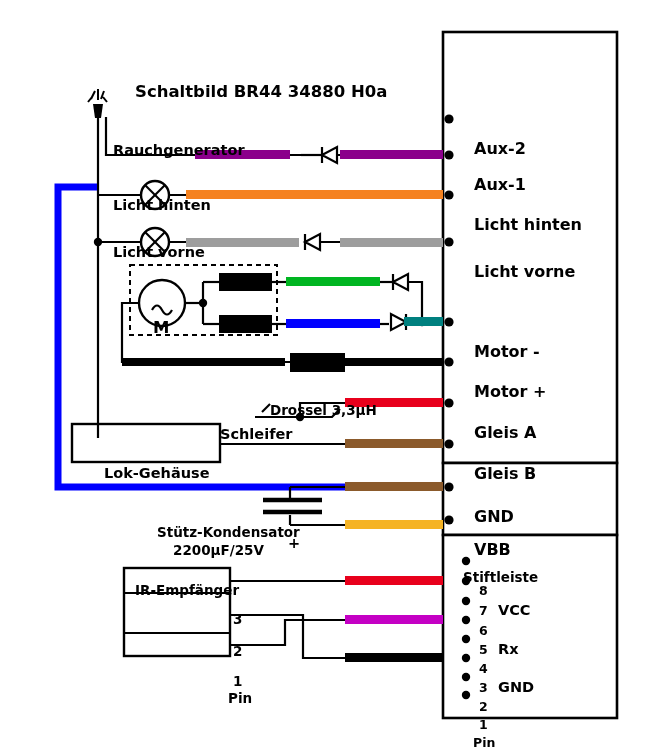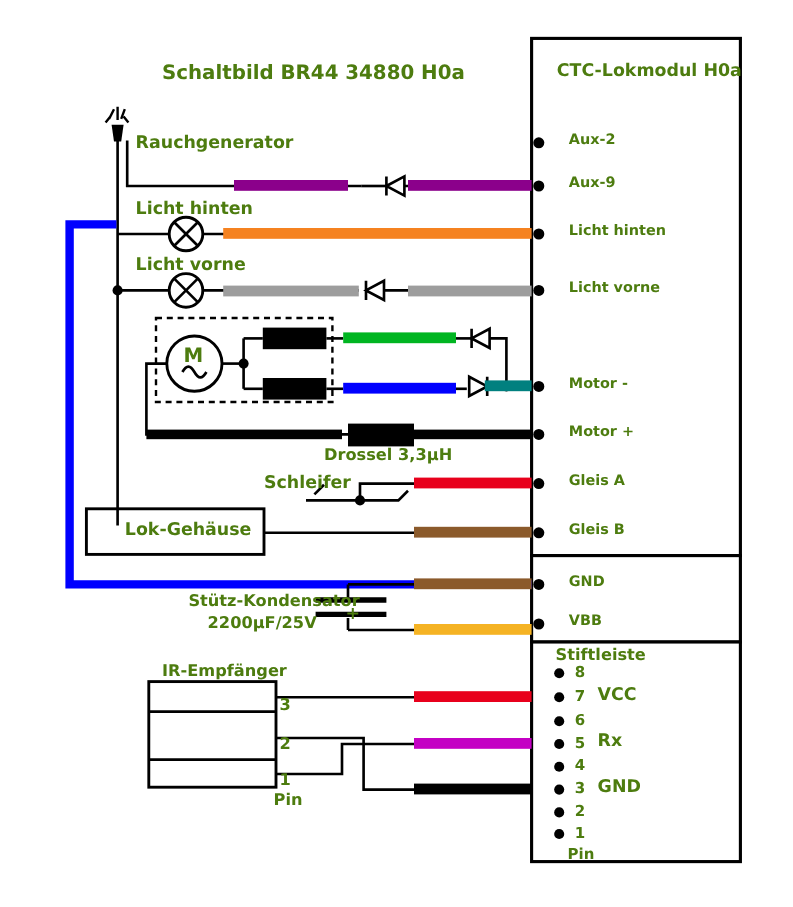--- a/index.html
+++ b/index.html
@@ -1,19 +1,19 @@
 <!DOCTYPE html>
 <html><head>
 <meta charset="utf-8">
 <style>
   html,body{margin:0;padding:0;background:#ffffff;}
   body{width:661px;height:756px;font-family:"DejaVu Sans",sans-serif;}
   #stage{position:relative;width:661px;height:756px;overflow:hidden;background:#fff;}
-  .lbl{position:absolute;font-family:"DejaVu Sans",sans-serif;font-weight:bold;color:#4d7c0f;white-space:nowrap;line-height:1;}
-  .t16{font-size:12px;}
+  .lbl{position:absolute;font-family:"DejaVu Sans",sans-serif;font-weight:bold;color:#000000;white-space:nowrap;line-height:1;margin-top:31px;}
+  .t16{font-size:16px;}
   .t15{font-size:14.5px;}
   .t14{font-size:13.5px;}
   .t13{font-size:12.5px;}
   .t17{font-size:16.5px;}
   svg{position:absolute;left:0;top:0;}
 </style>
 </head>
 <body>
 
 <div id="stage">
@@ -172,24 +172,23 @@
   <div class="lbl t14" style="left:157px;top:495px;">Stütz-Kondensator</div>
   <div class="lbl t14" style="left:173px;top:513px;">2200µF/25V</div>
   <div class="lbl t15" style="left:288px;top:505px;">+</div>
 
   <div class="lbl t14" style="left:135px;top:553px;">IR-Empfänger</div>
   <div class="lbl t14" style="left:233px;top:582px;">3</div>
   <div class="lbl t14" style="left:233px;top:614px;">2</div>
   <div class="lbl t14" style="left:233px;top:644px;">1</div>
   <div class="lbl t14" style="left:228px;top:661px;">Pin</div>
 
-  <div class="lbl t15" style="left:464px;top:52px;">CTC-Lokmodul H0a</div>
 
   <div class="lbl t16" style="left:474px;top:110px;">Aux-2</div>
-  <div class="lbl t16" style="left:474px;top:146px;">Aux-9</div>
+  <div class="lbl t16" style="left:474px;top:146px;">Aux-1</div>
   <div class="lbl t16" style="left:474px;top:186px;">Licht hinten</div>
   <div class="lbl t16" style="left:474px;top:233px;">Licht vorne</div>
   <div class="lbl t16" style="left:474px;top:313px;">Motor -</div>
   <div class="lbl t16" style="left:474px;top:353px;text-align:right;">Motor +</div>
   <div class="lbl t16" style="left:474px;top:394px;">Gleis A</div>
   <div class="lbl t16" style="left:474px;top:435px;">Gleis B</div>
   <div class="lbl t16" style="left:474px;top:478px;">GND</div>
   <div class="lbl t16" style="left:474px;top:511px;">VBB</div>
 
   <div class="lbl t14" style="left:463px;top:540px;">Stiftleiste</div>

